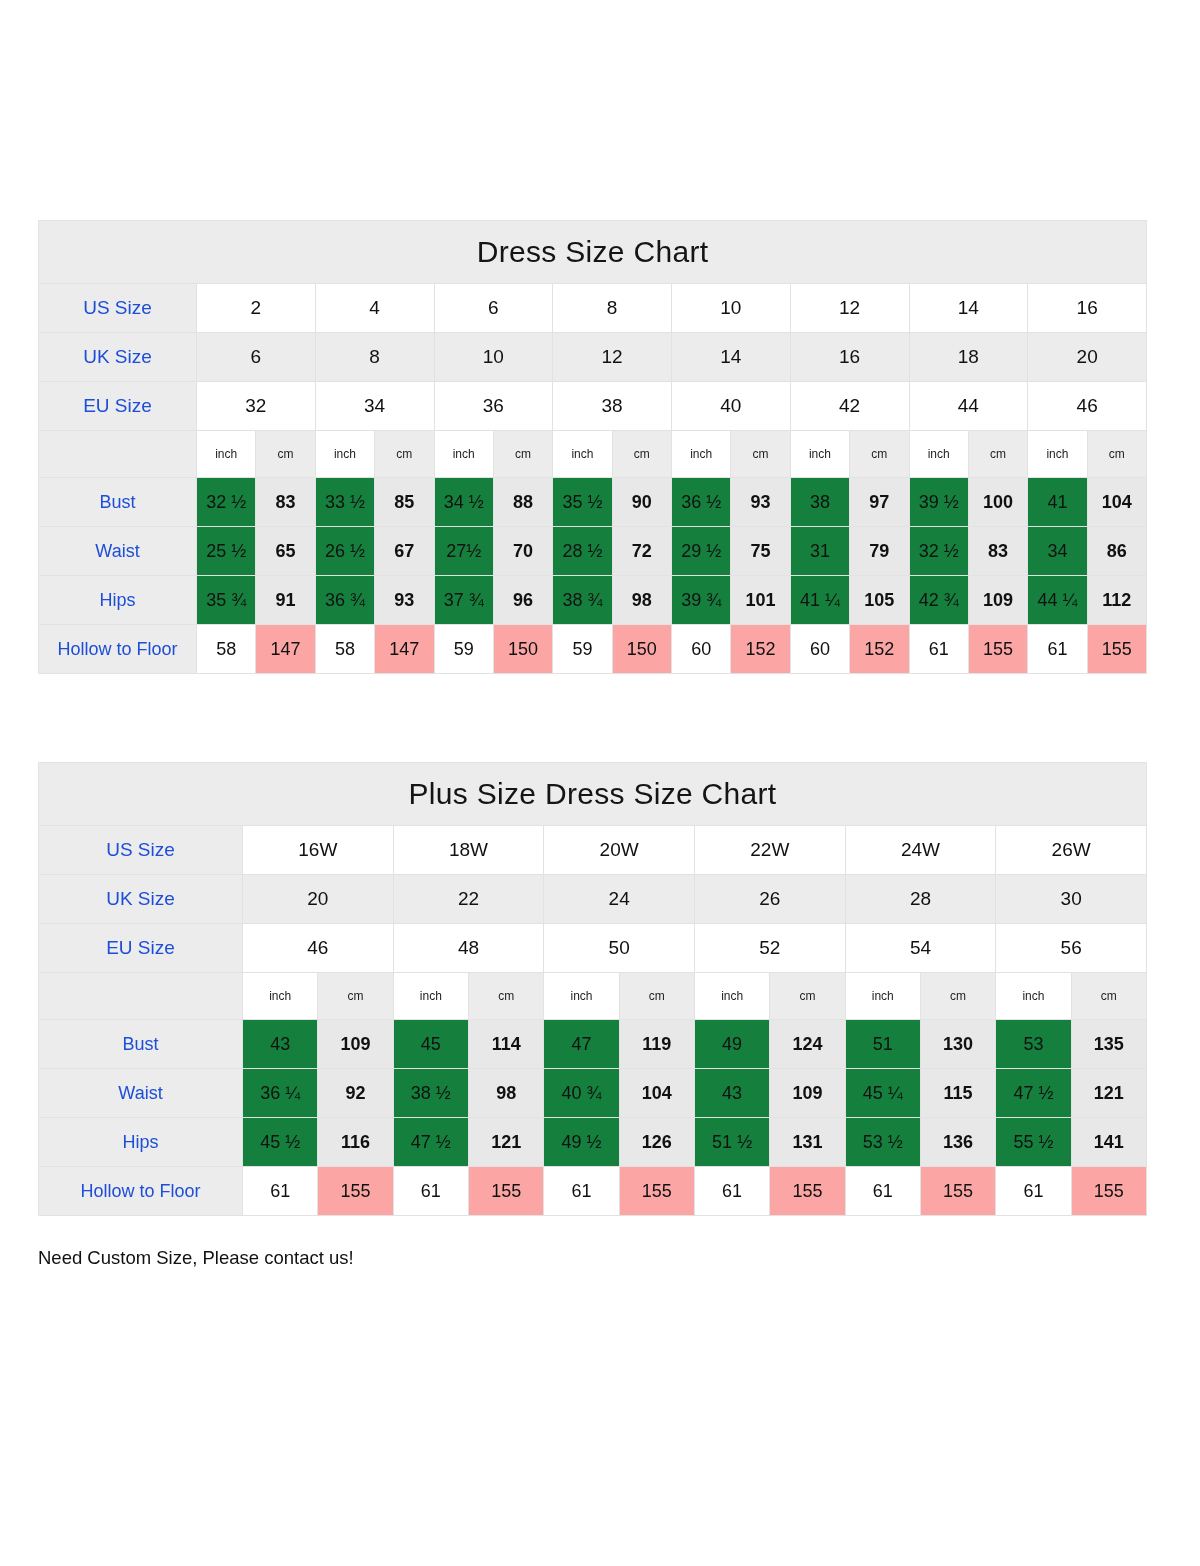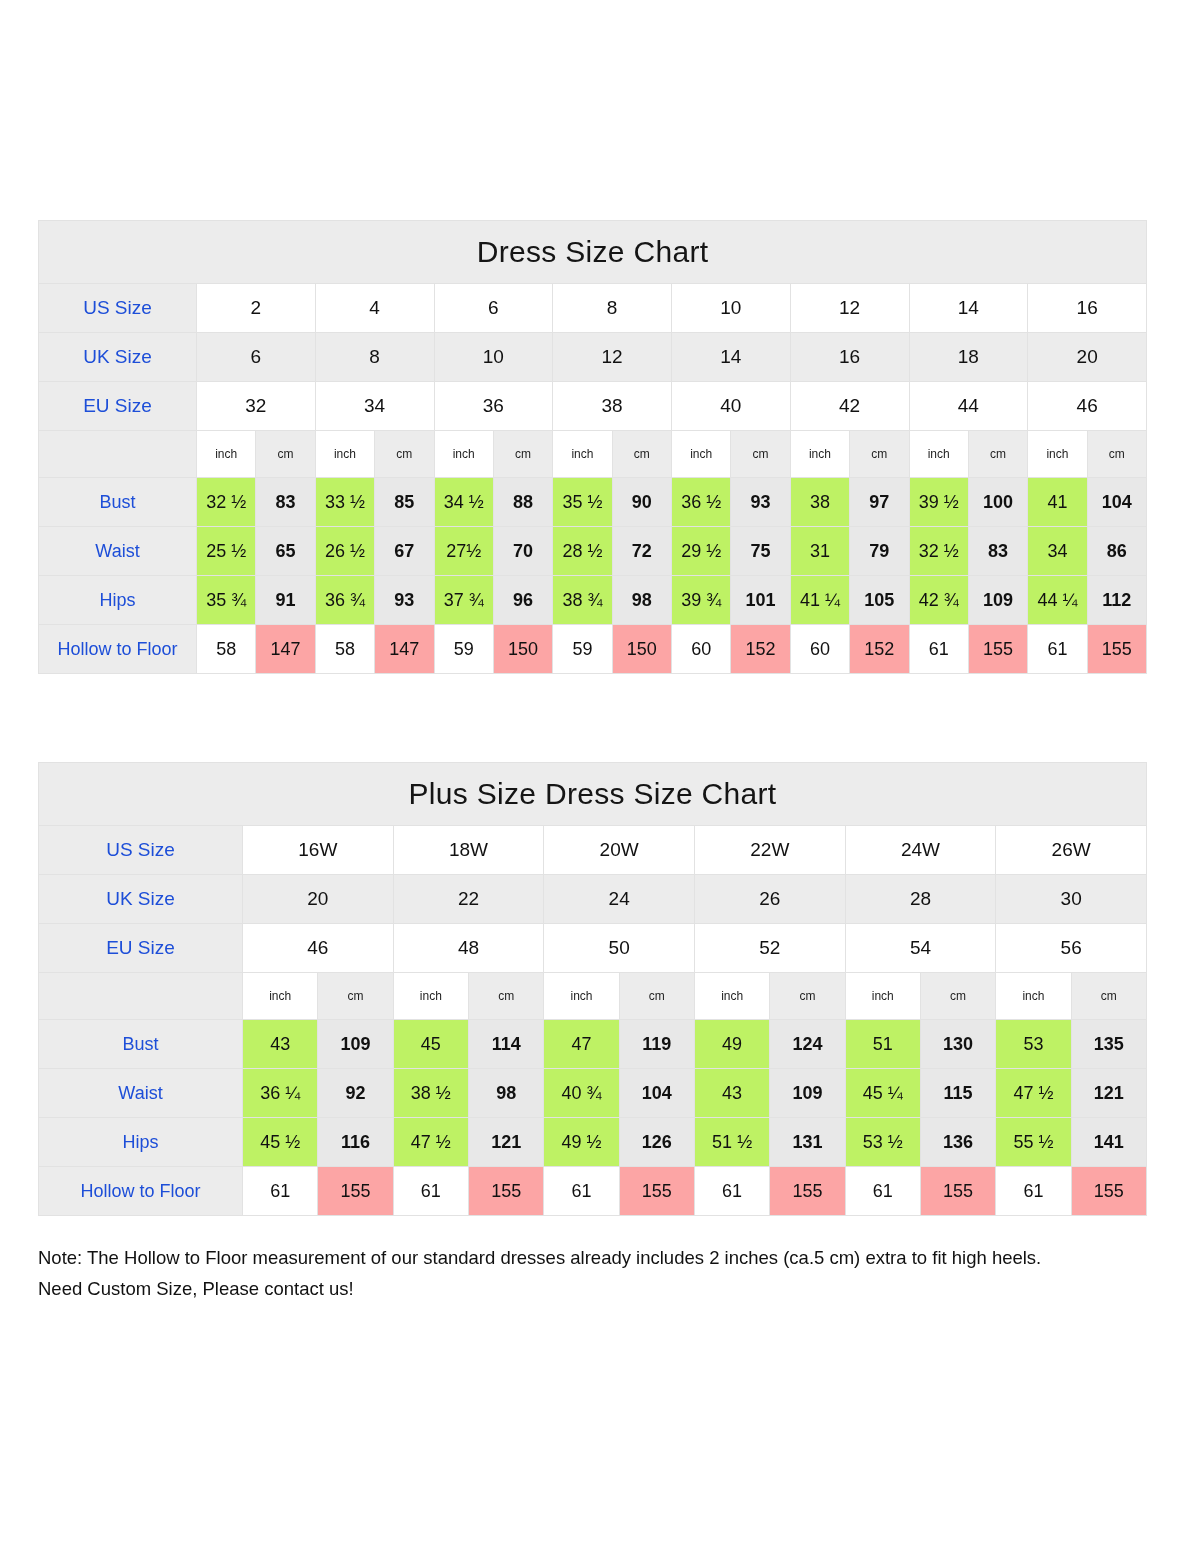--- a/index.html
+++ b/index.html
@@ -63,21 +63,21 @@
 
   
   .unitrow td { height: 46px; font-size: 12px; color: #1f1f1f; }
   td.u-inch { background: #ffffff; }
   td.u-cm   { background: #ececec; }
 
   
   .measrow td { height: 48px; font-size: 18px; }
   .measrow td.m-inch { background: #ffffff; }
   .measrow td.m-cm   { background: #fca5a5; }
-  .measrow.shaded td.m-inch { background: #bef264; }
+  .measrow.shaded td.m-inch { background: #15803d; }
   .measrow.shaded td.m-cm   { background: #e8e8e8; font-weight: bold; }
 
   .spacer-1 { height: 88px; }
 
   
   .note {
     margin-top: 26px;
     width: 1120px;
     font-size: 18.5px;
     line-height: 31px;
@@ -356,17 +356,16 @@
         <td class="m-cm">155</td>
         <td class="m-inch">61</td>
         <td class="m-cm">155</td>
         <td class="m-inch">61</td>
         <td class="m-cm">155</td>
       </tr>
     </tbody>
   </table>
 
   <div class="note">
-    <p>Note: The Hollow to Floor measurement of our standard dresses already includes 2 inches (ca.5 cm) extra to fit high heels.</p>
     <p>Need Custom Size, Please contact us!</p>
   </div>
 
 </div>
 
 </body></html>

